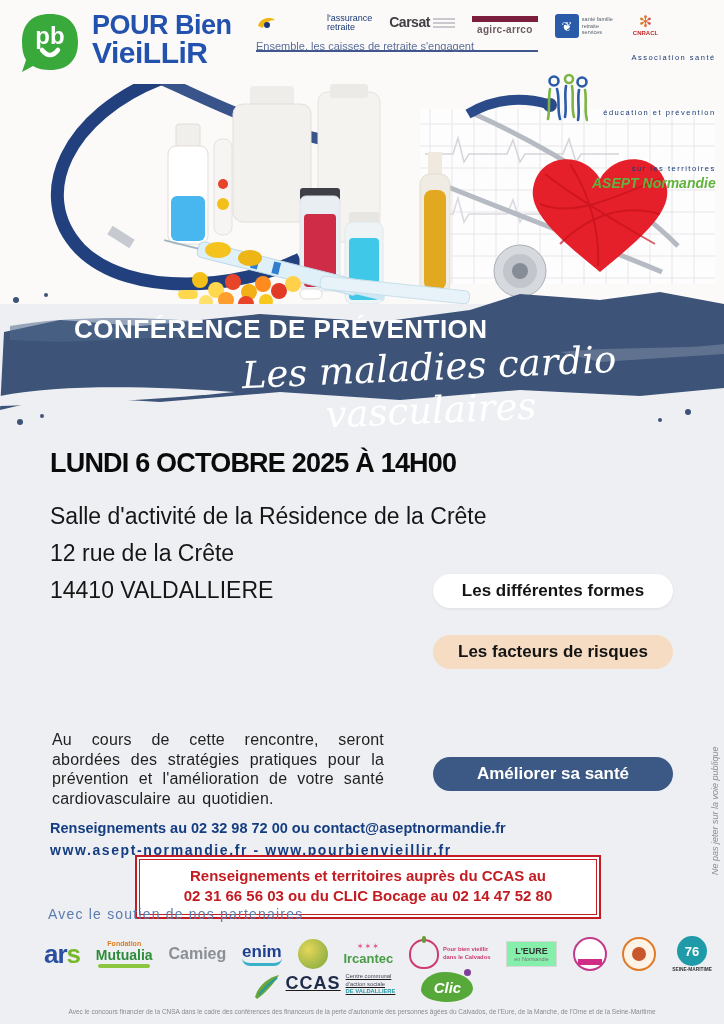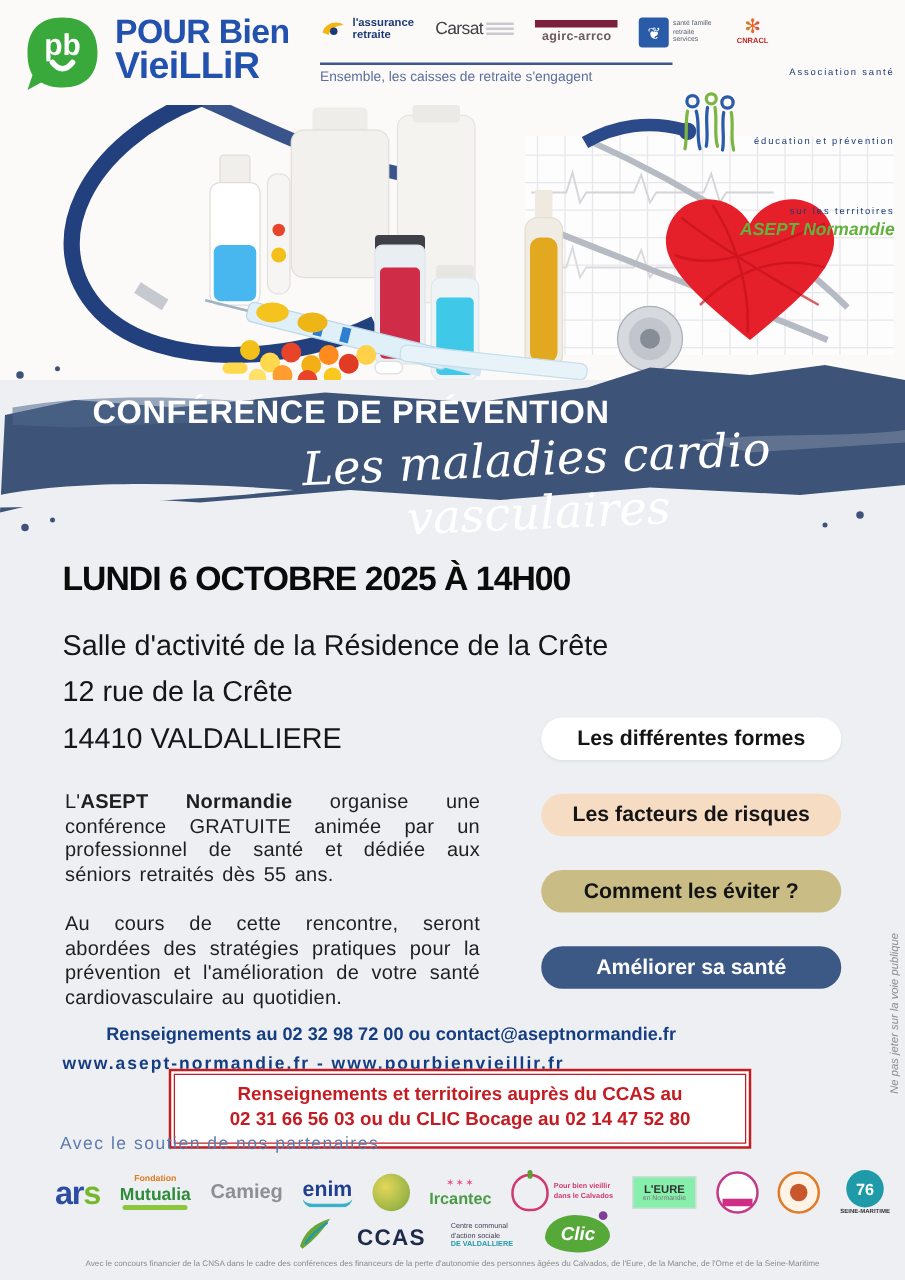--- a/index.html
+++ b/index.html
@@ -11,34 +11,34 @@
   
   .photo-zone{position:absolute;left:0;top:0;width:724px;height:302px;background:#fbfaf9;}
   .photo-svg{position:absolute;left:0;top:84px;}
   
   .pbv-logo{position:absolute;left:16px;top:10px;}
   .pbv-title{position:absolute;left:92px;top:12px;line-height:.98;color:#2351ae;font-weight:800;letter-spacing:-.5px;}
   .pbv-title .l1{font-size:27px;display:block;}
   .pbv-title .l2{font-size:30px;display:block;}
   .strip{position:absolute;left:256px;top:14px;display:flex;gap:17px;align-items:flex-start;}
   .lg-assurance{display:flex;gap:4px;align-items:center;}
-  .lg-assurance .txt{font-size:9px;font-weight:bold;color:#1b3a75;line-height:1.05;}
-  .lg-carsat{font-size:14px;font-weight:normal;color:#3f3f44;letter-spacing:-.5px;}
+  .lg-assurance .txt{font-size:9px;font-weight:normal;color:#1b3a75;line-height:1.05;margin-left:45px;}
+  .lg-carsat{font-size:14px;font-weight:bold;color:#3f3f44;letter-spacing:-.5px;}
   .lg-carsat .bars{display:inline-block;vertical-align:middle;margin-left:3px;}
   .lg-carsat .bars i{display:block;width:22px;height:2px;background:#c9c9cf;margin:2px 0;}
   .lg-agirc{text-align:center;}
   .lg-agirc .bar{width:66px;height:6px;background:#7c1f3e;margin:2px auto 2px;}
   .lg-agirc .t{font-size:10px;color:#6e5a62;font-weight:bold;letter-spacing:.3px;}
   .lg-secu{display:flex;gap:3px;align-items:center;}
   .lg-secu .sq{width:24px;height:24px;background:#2a5ba8;border-radius:3px;display:flex;align-items:center;justify-content:center;color:#fff;font-size:13px;}
   .lg-secu .t{font-size:5.5px;color:#55606e;width:34px;line-height:1.25;}
   .lg-cnracl{text-align:center;}
   .lg-cnracl .t{font-size:6px;color:#c22727;font-weight:bold;}
   .strip-rule{position:absolute;left:256px;top:50px;width:282px;height:1.5px;background:#41558e;}
-  .tagline{position:absolute;left:256px;top:56px;font-size:11px;color:#5c6f9b;}
+  .tagline{position:absolute;left:256px;top:40px;font-size:11px;color:#5c6f9b;}
   .asept{position:absolute;left:544px;top:8px;display:flex;align-items:center;gap:4px;}
   .asept .txt{text-align:right;}
   .asept .small{font-size:7.5px;letter-spacing:1.5px;color:#1b3a75;line-height:1.5;display:block;margin-top:44px;}
   .asept .name{font-size:14px;font-weight:bold;font-style:italic;color:#62b23e;display:block;margin-top:1px;}
   
   .banner-svg{position:absolute;left:0;top:290px;}
   .banner-title{position:absolute;left:74px;top:314px;font-size:26px;font-weight:bold;color:#fff;letter-spacing:.5px;}
   .banner-script{position:absolute;left:150px;top:346px;width:560px;text-align:center;
     font-family:"DejaVu Serif",serif;font-style:italic;font-size:37px;color:#fff;transform:rotate(-2.5deg);}
   
@@ -50,21 +50,21 @@
   .pill.p0{top:574px;background:#ffffff;box-shadow:0 1px 3px rgba(0,0,0,.07);}
   .pill.p1{top:635px;background:#f6dcc3;}
   .pill.p2{top:696px;background:#c9bd85;}
   .pill.p3{top:757px;background:#3c5884;color:#fff;}
   
   .para{position:absolute;left:52px;width:332px;font-size:16px;line-height:19.5px;
     text-align:justify;color:#1f1f1f;letter-spacing:.2px;word-spacing:2px;}
   .para.pa1{top:632px;}
   .para.pa2{top:730px;}
   
-  .contact1{position:absolute;left:50px;top:820px;font-size:14.5px;font-weight:bold;color:#153d82;margin-left:35px;}
+  .contact1{position:absolute;left:50px;top:820px;font-size:14.5px;font-weight:bold;color:#153d82;}
   .contact2{position:absolute;left:50px;top:842px;font-size:14px;font-weight:bold;letter-spacing:1.6px;color:#153d82;}
   .red-box{position:absolute;left:135px;top:855px;width:458px;background:#fff;border:2px solid #c31c22;padding:2px;}
   .red-box-in{border:1px solid #c31c22;padding:4px 6px 7px;text-align:center;}
   .red-box-in div{font-size:15px;font-weight:bold;color:#c31c22;margin:3px 0;}
   .side-note{position:absolute;right:4px;top:735px;height:140px;writing-mode:vertical-rl;transform:rotate(180deg);
     font-size:9px;font-style:italic;color:#8d8d8d;}
   
   .partners-heading{position:absolute;left:48px;top:906px;font-size:14px;letter-spacing:1.2px;color:#5c7bad;}
   .logos-row{position:absolute;left:44px;top:928px;right:12px;height:52px;display:flex;align-items:center;justify-content:space-between;}
   .lg{text-align:center;}
@@ -87,21 +87,21 @@
   .lg-eure{border:1px solid #d8d8d8;background:#86efac;padding:4px 7px;}
   .lg-eure .t1{font-size:9px;font-weight:bold;color:#333;display:block;}
   .lg-eure .t2{font-size:5.5px;color:#777;display:block;}
   .lg-pink{border:2px solid #c23b8a;background:#fff;position:relative;}
   .lg-pink i{position:absolute;left:3px;bottom:4px;right:3px;height:6px;background:#cf2d86;display:block;}
   .lg-orange{border:2px solid #e07b2a;background:#fdf3e7;display:flex;align-items:center;justify-content:center;}
   .lg-orange i{width:14px;height:14px;border-radius:50%;background:#c8572b;display:block;}
   .lg-76 .circ{width:30px;height:30px;border-radius:50%;background:#1f9aa8;color:#fff;font-size:13px;font-weight:bold;display:flex;align-items:center;justify-content:center;margin:0 auto;}
   .lg-76 .t{font-size:4.8px;color:#333;font-weight:bold;margin-top:1px;}
   .ccas-row{position:absolute;left:0;right:0;top:972px;display:flex;align-items:center;justify-content:center;gap:26px;}
-  .lg-ccas{display:flex;align-items:flex-end;gap:20px;}
+  .lg-ccas{display:flex;align-items:flex-start;gap:5px;text-decoration:underline;}
   .lg-ccas .name{font-size:18px;font-weight:bold;color:#1d2a4a;letter-spacing:1px;}
   .lg-ccas .sub{font-size:5.8px;color:#445;text-align:left;line-height:1.3;}
   .lg-ccas .sub .hl{color:#1f9aa8;font-weight:bold;}
   .lg-clic{position:relative;width:52px;height:30px;background:#56a838;border-radius:46% 54% 50% 50%/60% 55% 45% 40%;
     display:flex;align-items:center;justify-content:center;color:#fff;font-weight:bold;font-style:italic;font-size:15px;}
   .lg-clic i{position:absolute;top:-3px;right:2px;width:7px;height:7px;border-radius:50%;background:#7e3f98;display:block;}
   .footnote{position:absolute;left:0;right:0;top:1008px;text-align:center;font-size:6.5px;color:#8a8a8a;white-space:nowrap;}
 </style>
 </head>
 <body>
@@ -299,24 +299,22 @@
 
   <div class="ev-date">LUNDI 6 OCTOBRE 2025 À 14H00</div>
   <div class="ev-addr">
     <div>Salle d'activité de la Résidence de la Crête</div>
     <div>12 rue de la Crête</div>
     <div>14410 VALDALLIERE</div>
   </div>
 
   <div class="pill p0">Les différentes formes</div>
   <div class="pill p1">Les facteurs de risques</div>
-  <div class="pill p2">Comment les éviter ?</div>
   <div class="pill p3">Améliorer sa santé</div>
 
-  <div class="para pa1"><span>L'</span><span style="font-weight:bold">ASEPT Normandie</span><span> organise une conférence GRATUITE animée par un professionnel de santé et dédiée aux séniors retraités dès 55 ans.</span></div>
   <div class="para pa2">Au cours de cette rencontre, seront abordées des stratégies pratiques pour la prévention et l'amélioration de votre santé cardiovasculaire au quotidien.</div>
 
   <div class="contact1">Renseignements au 02 32 98 72 00 ou contact@aseptnormandie.fr</div>
   <div class="contact2">www.asept-normandie.fr - www.pourbienvieillir.fr</div>
 
   <div class="red-box">
     <div class="red-box-in">
       <div>Renseignements et territoires auprès du CCAS au</div>
       <div>02 31 66 56 03 ou du CLIC Bocage au 02 14 47 52 80</div>
     </div>

